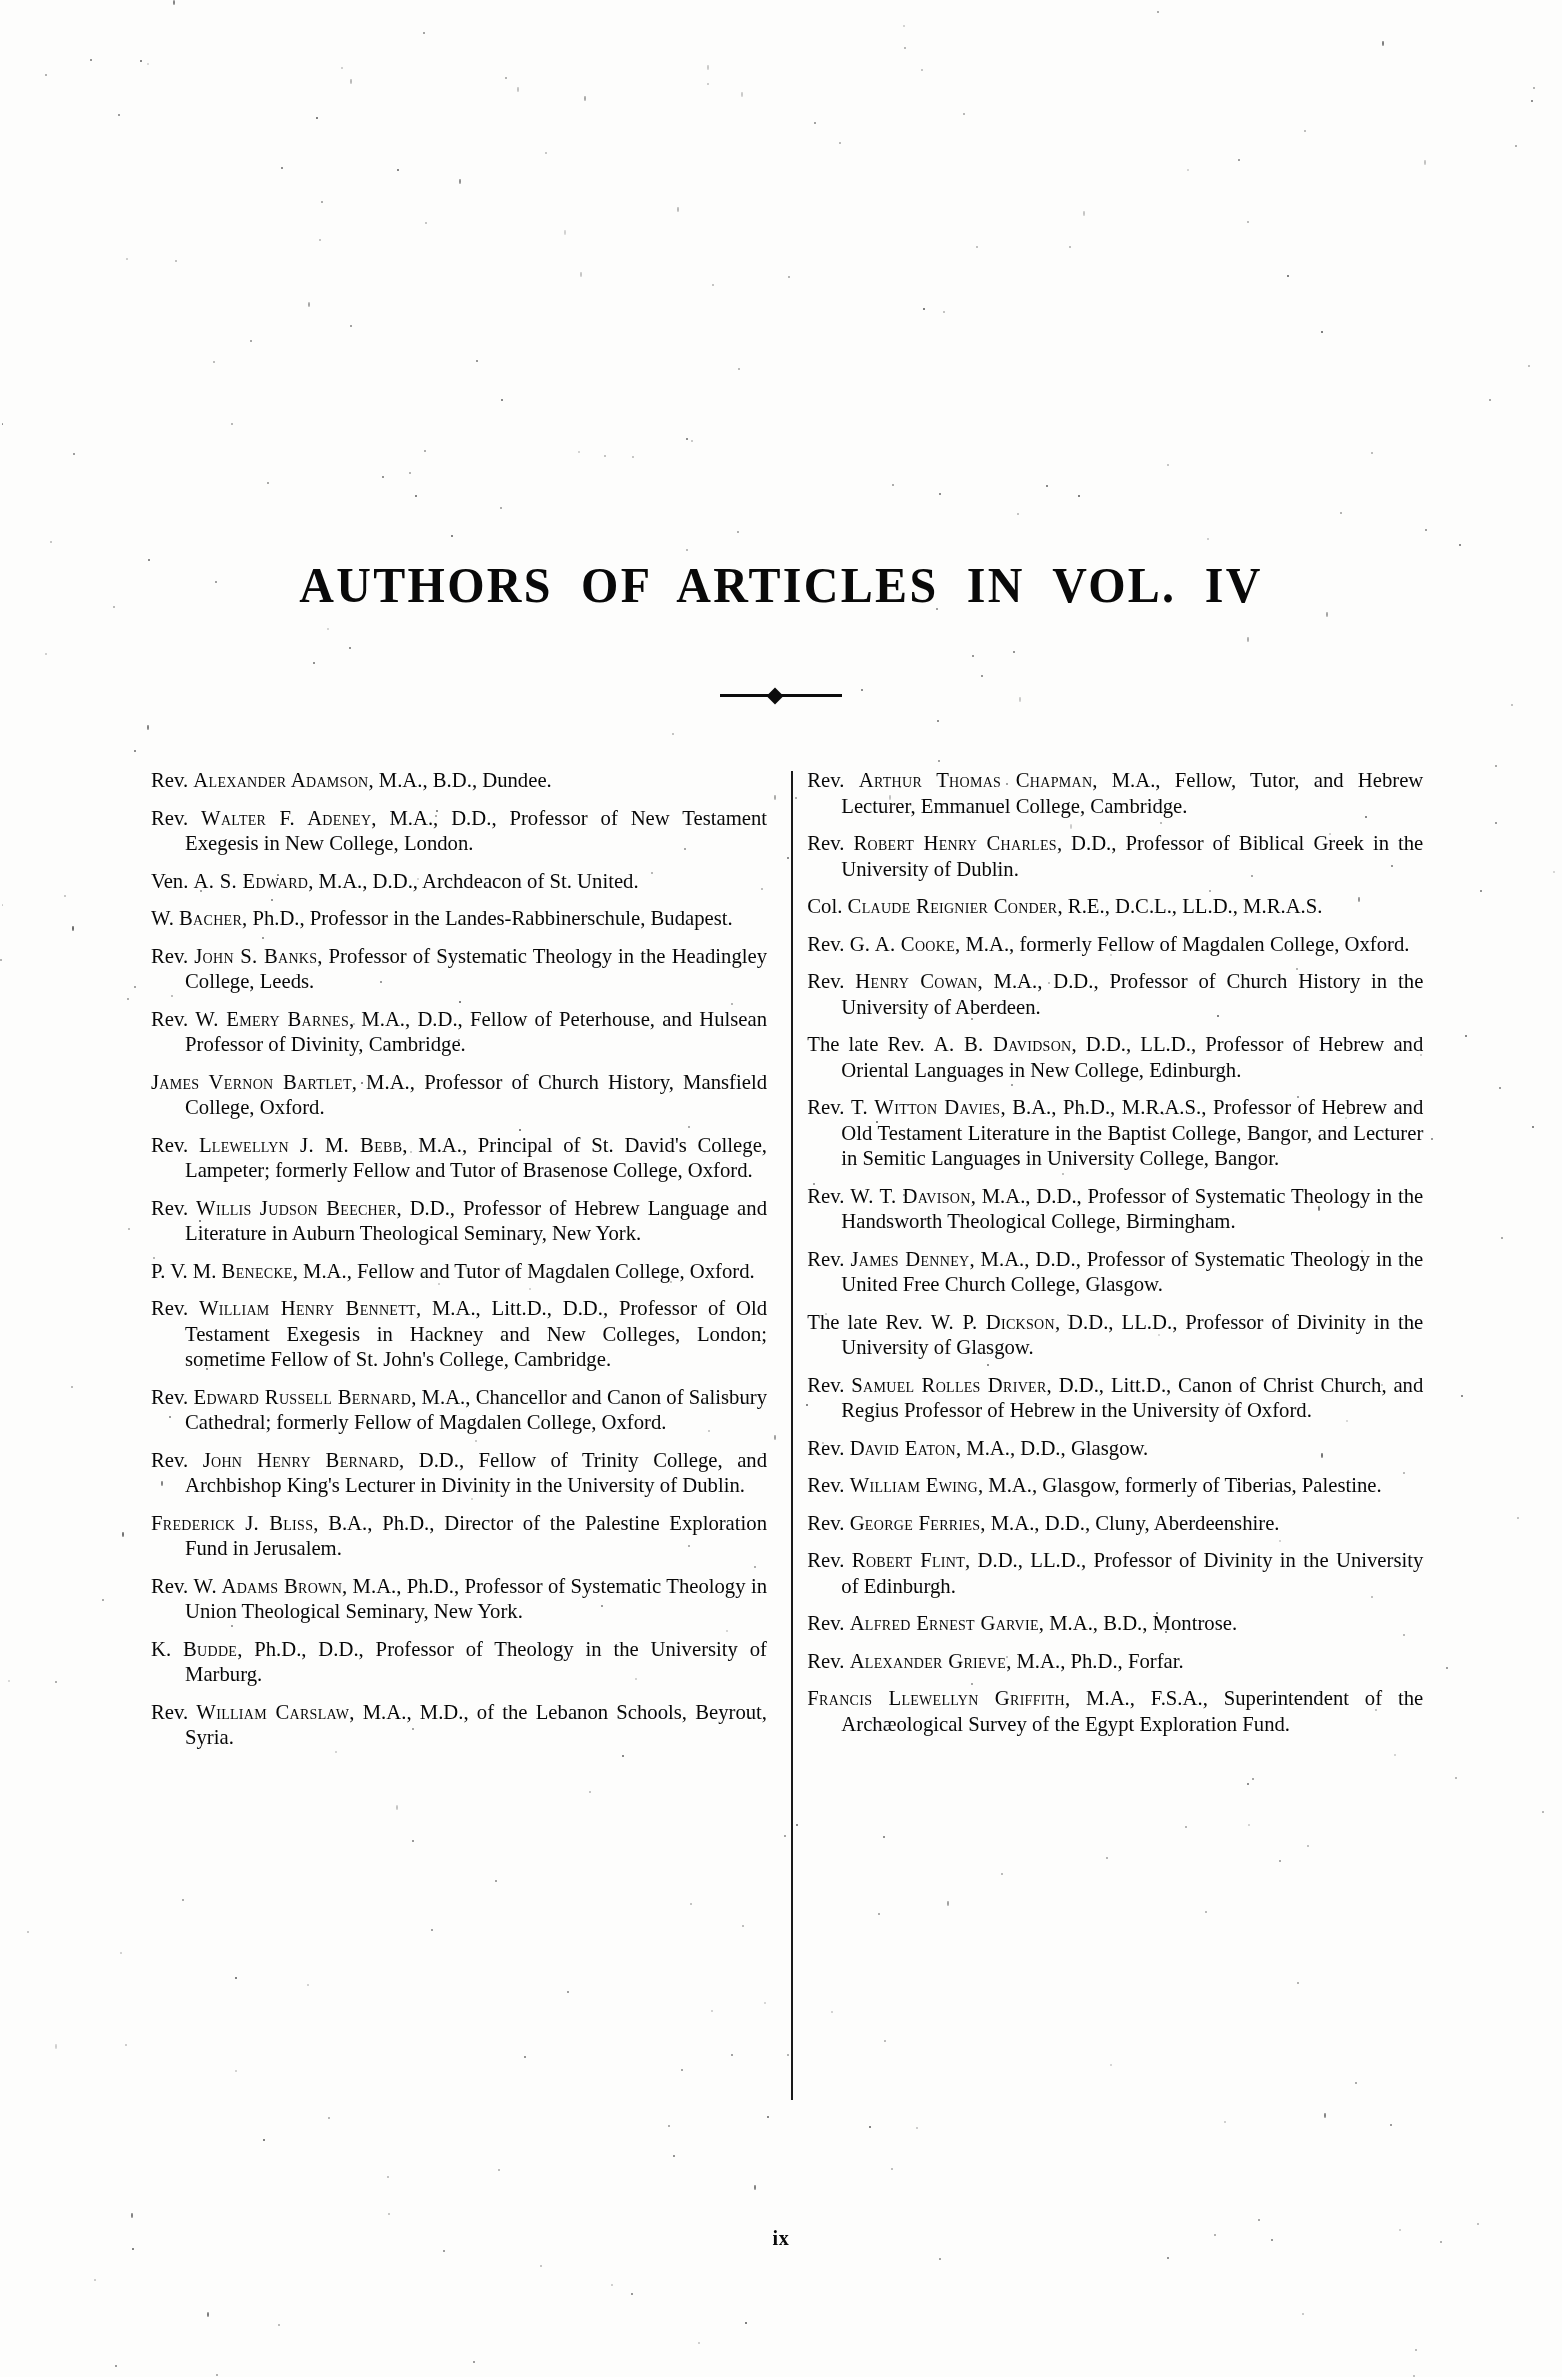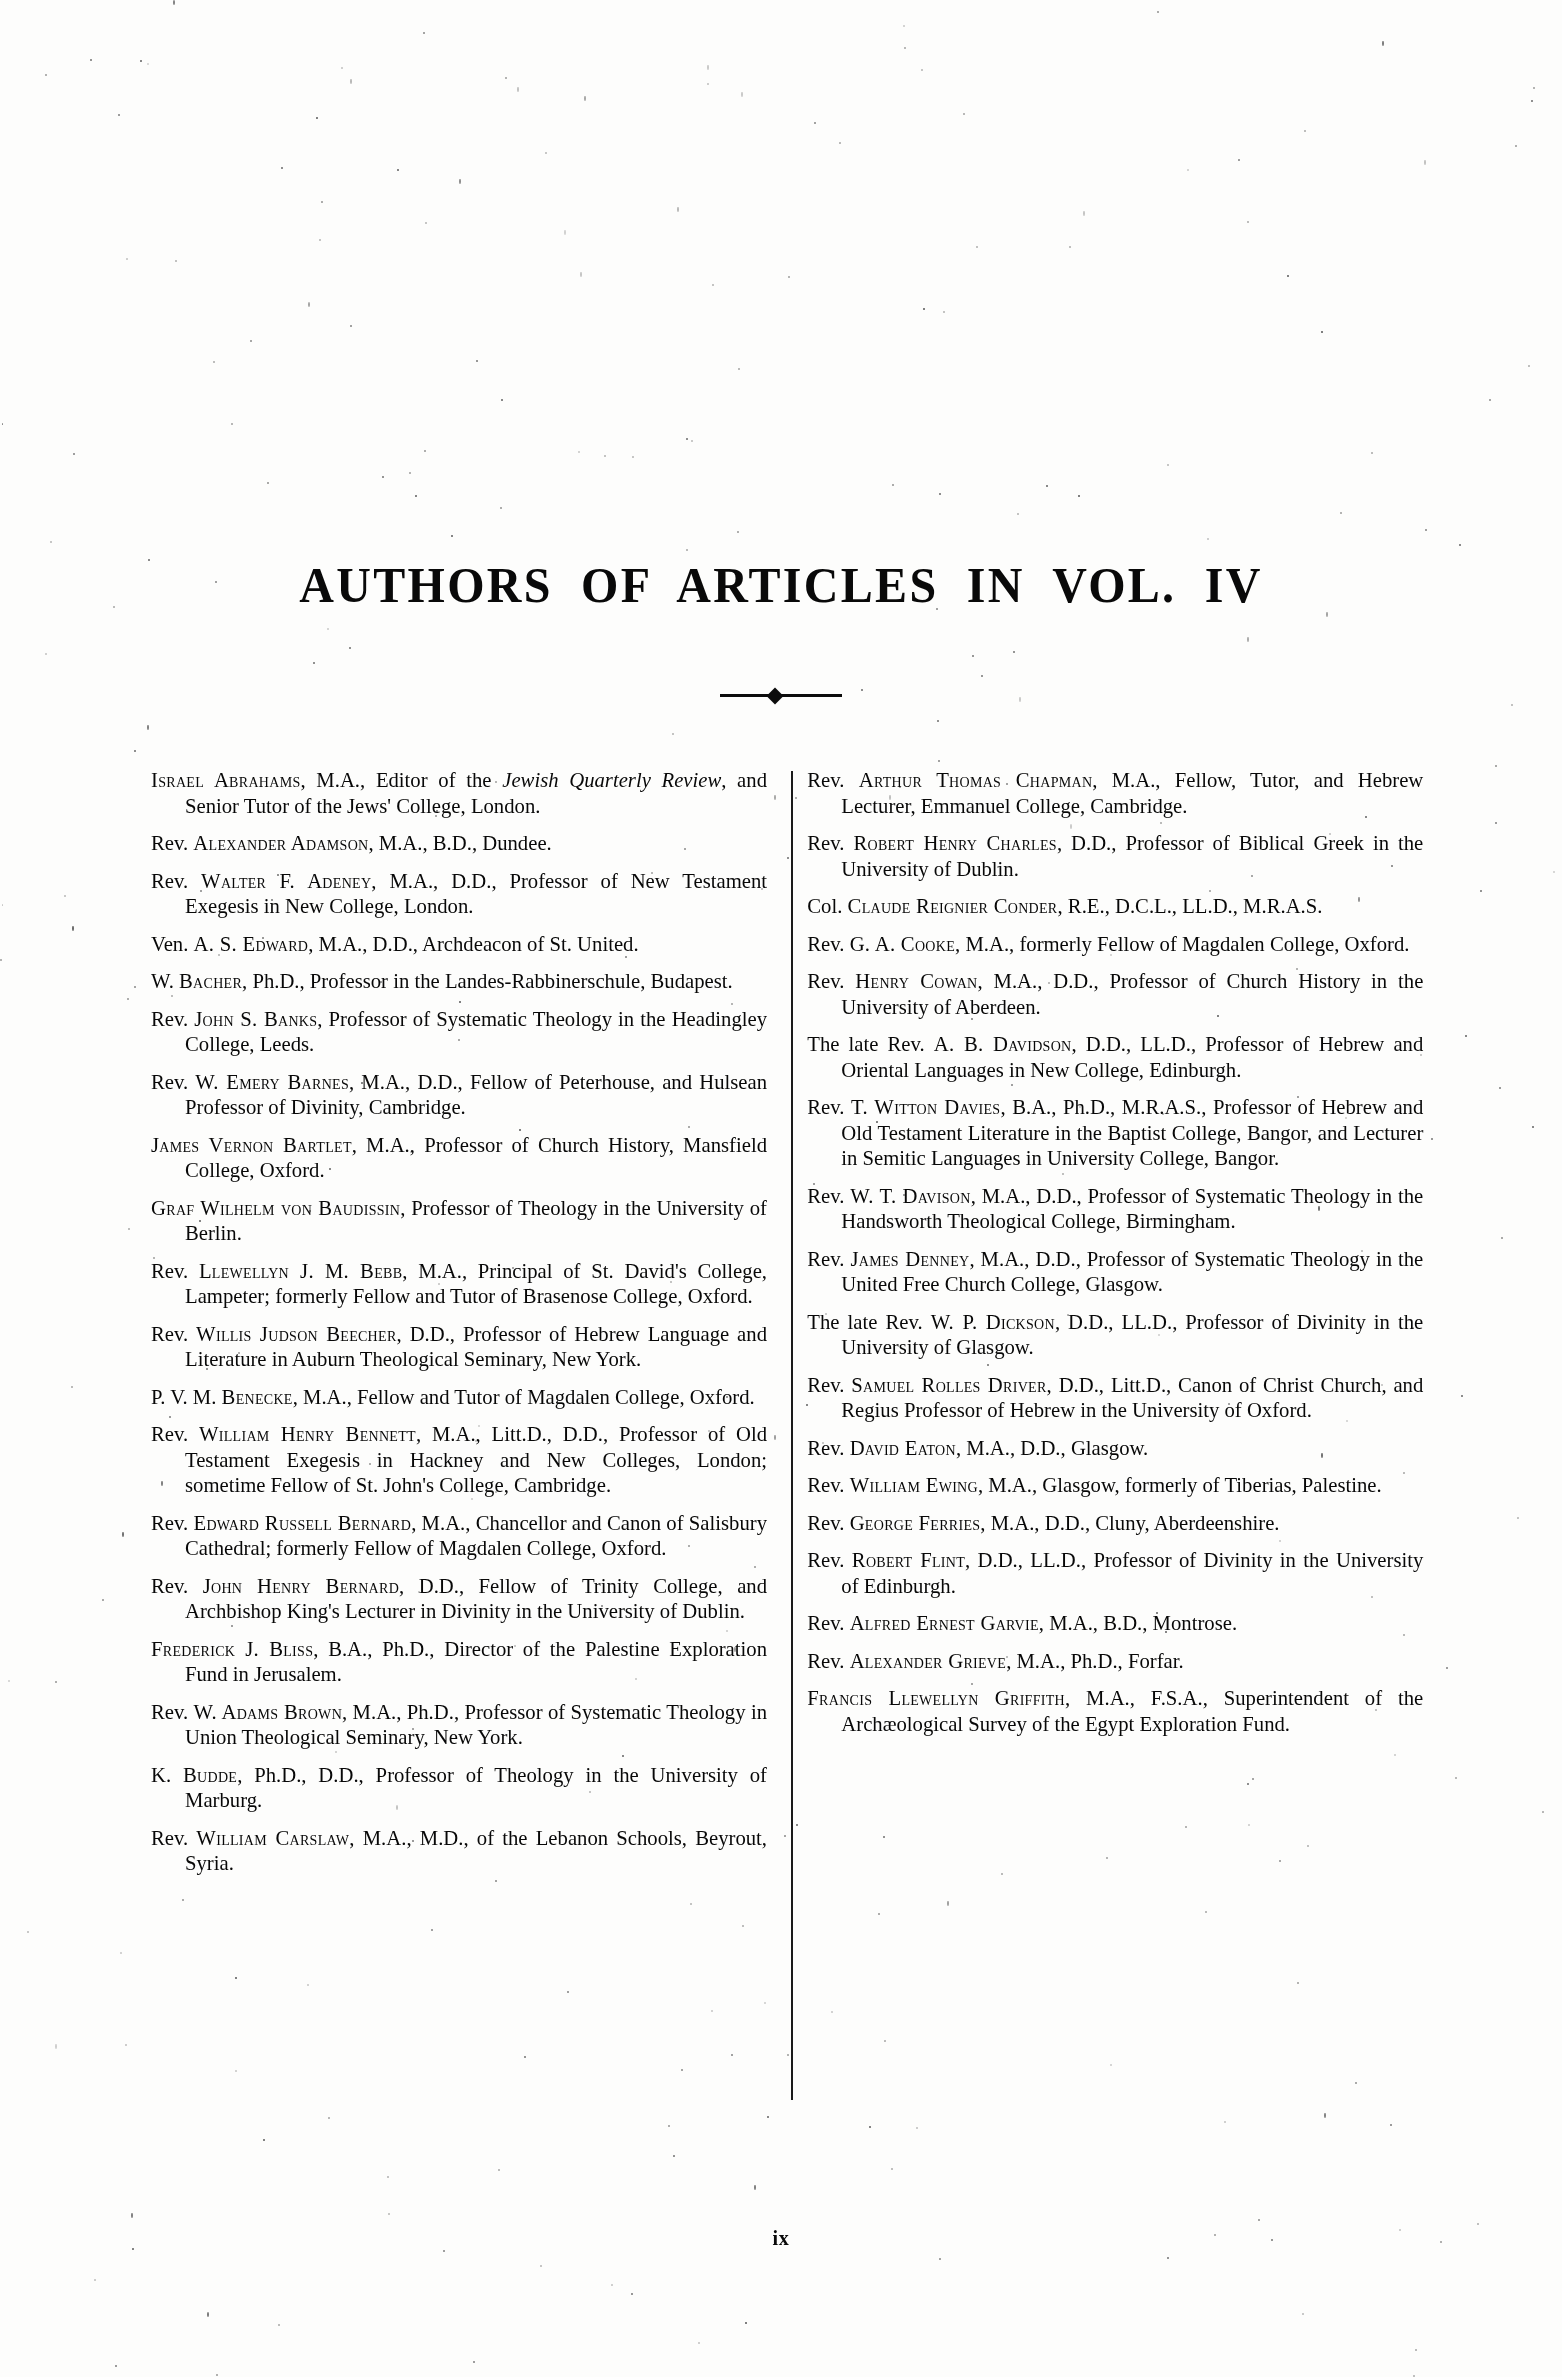--- a/index.html
+++ b/index.html
@@ -489,29 +489,27 @@
 
   <div class="title-rule">
     <span class="bar"></span>
     <span class="lozenge"></span>
   </div>
 
   <div class="col-divider"></div>
 
   <div class="columns">
     <div class="col col-left" id="col-left">
-        <p class="entry"><span class="sc">Israel Abrahams</span><span>, M.A., Editor of the </span><span class="it">Jewish Quarterly Review</span><span>, and Senior Tutor of the Jews' College, London.</span></p>
         <p class="entry"><span>Rev. </span><span class="sc">Alexander Adamson</span><span>, M.A., B.D., Dundee.</span></p>
         <p class="entry"><span>Rev. </span><span class="sc">Walter F. Adeney</span><span>, M.A., D.D., Professor of New Testament Exegesis in New College, London.</span></p>
         <p class="entry"><span>Ven. </span><span class="sc">A. S. Edward</span><span>, M.A., D.D., Archdeacon of St. United.</span></p>
         <p class="entry"><span>W. </span><span class="sc">Bacher</span><span>, Ph.D., Professor in the Landes-Rabbinerschule, Budapest.</span></p>
         <p class="entry"><span>Rev. </span><span class="sc">John S. Banks</span><span>, Professor of Systematic Theology in the Headingley College, Leeds.</span></p>
         <p class="entry"><span>Rev. </span><span class="sc">W. Emery Barnes</span><span>, M.A., D.D., Fellow of Peterhouse, and Hulsean Professor of Divinity, Cambridge.</span></p>
         <p class="entry"><span class="sc">James Vernon Bartlet</span><span>, M.A., Professor of Church History, Mansfield College, Oxford.</span></p>
-        <p class="entry"><span class="sc">Graf Wilhelm von Baudissin</span><span>, Professor of Theology in the University of Berlin.</span></p>
         <p class="entry"><span>Rev. </span><span class="sc">Llewellyn J. M. Bebb</span><span>, M.A., Principal of St. David's College, Lampeter; formerly Fellow and Tutor of Brasenose College, Oxford.</span></p>
         <p class="entry"><span>Rev. </span><span class="sc">Willis Judson Beecher</span><span>, D.D., Professor of Hebrew Language and Literature in Auburn Theological Seminary, New York.</span></p>
         <p class="entry"><span>P. V. M. </span><span class="sc">Benecke</span><span>, M.A., Fellow and Tutor of Magdalen College, Oxford.</span></p>
         <p class="entry"><span>Rev. </span><span class="sc">William Henry Bennett</span><span>, M.A., Litt.D., D.D., Professor of Old Testament Exegesis in Hackney and New Colleges, London; sometime Fellow of St. John's College, Cambridge.</span></p>
         <p class="entry"><span>Rev. </span><span class="sc">Edward Russell Bernard</span><span>, M.A., Chancellor and Canon of Salisbury Cathedral; formerly Fellow of Magdalen College, Oxford.</span></p>
         <p class="entry"><span>Rev. </span><span class="sc">John Henry Bernard</span><span>, D.D., Fellow of Trinity College, and Archbishop King's Lecturer in Divinity in the University of Dublin.</span></p>
         <p class="entry"><span class="sc">Frederick J. Bliss</span><span>, B.A., Ph.D., Director of the Palestine Exploration Fund in Jerusalem.</span></p>
         <p class="entry"><span>Rev. </span><span class="sc">W. Adams Brown</span><span>, M.A., Ph.D., Professor of Systematic Theology in Union Theological Seminary, New York.</span></p>
         <p class="entry"><span>K. </span><span class="sc">Budde</span><span>, Ph.D., D.D., Professor of Theology in the University of Marburg.</span></p>
         <p class="entry"><span>Rev. </span><span class="sc">William Carslaw</span><span>, M.A., M.D., of the Lebanon Schools, Beyrout, Syria.</span></p>

